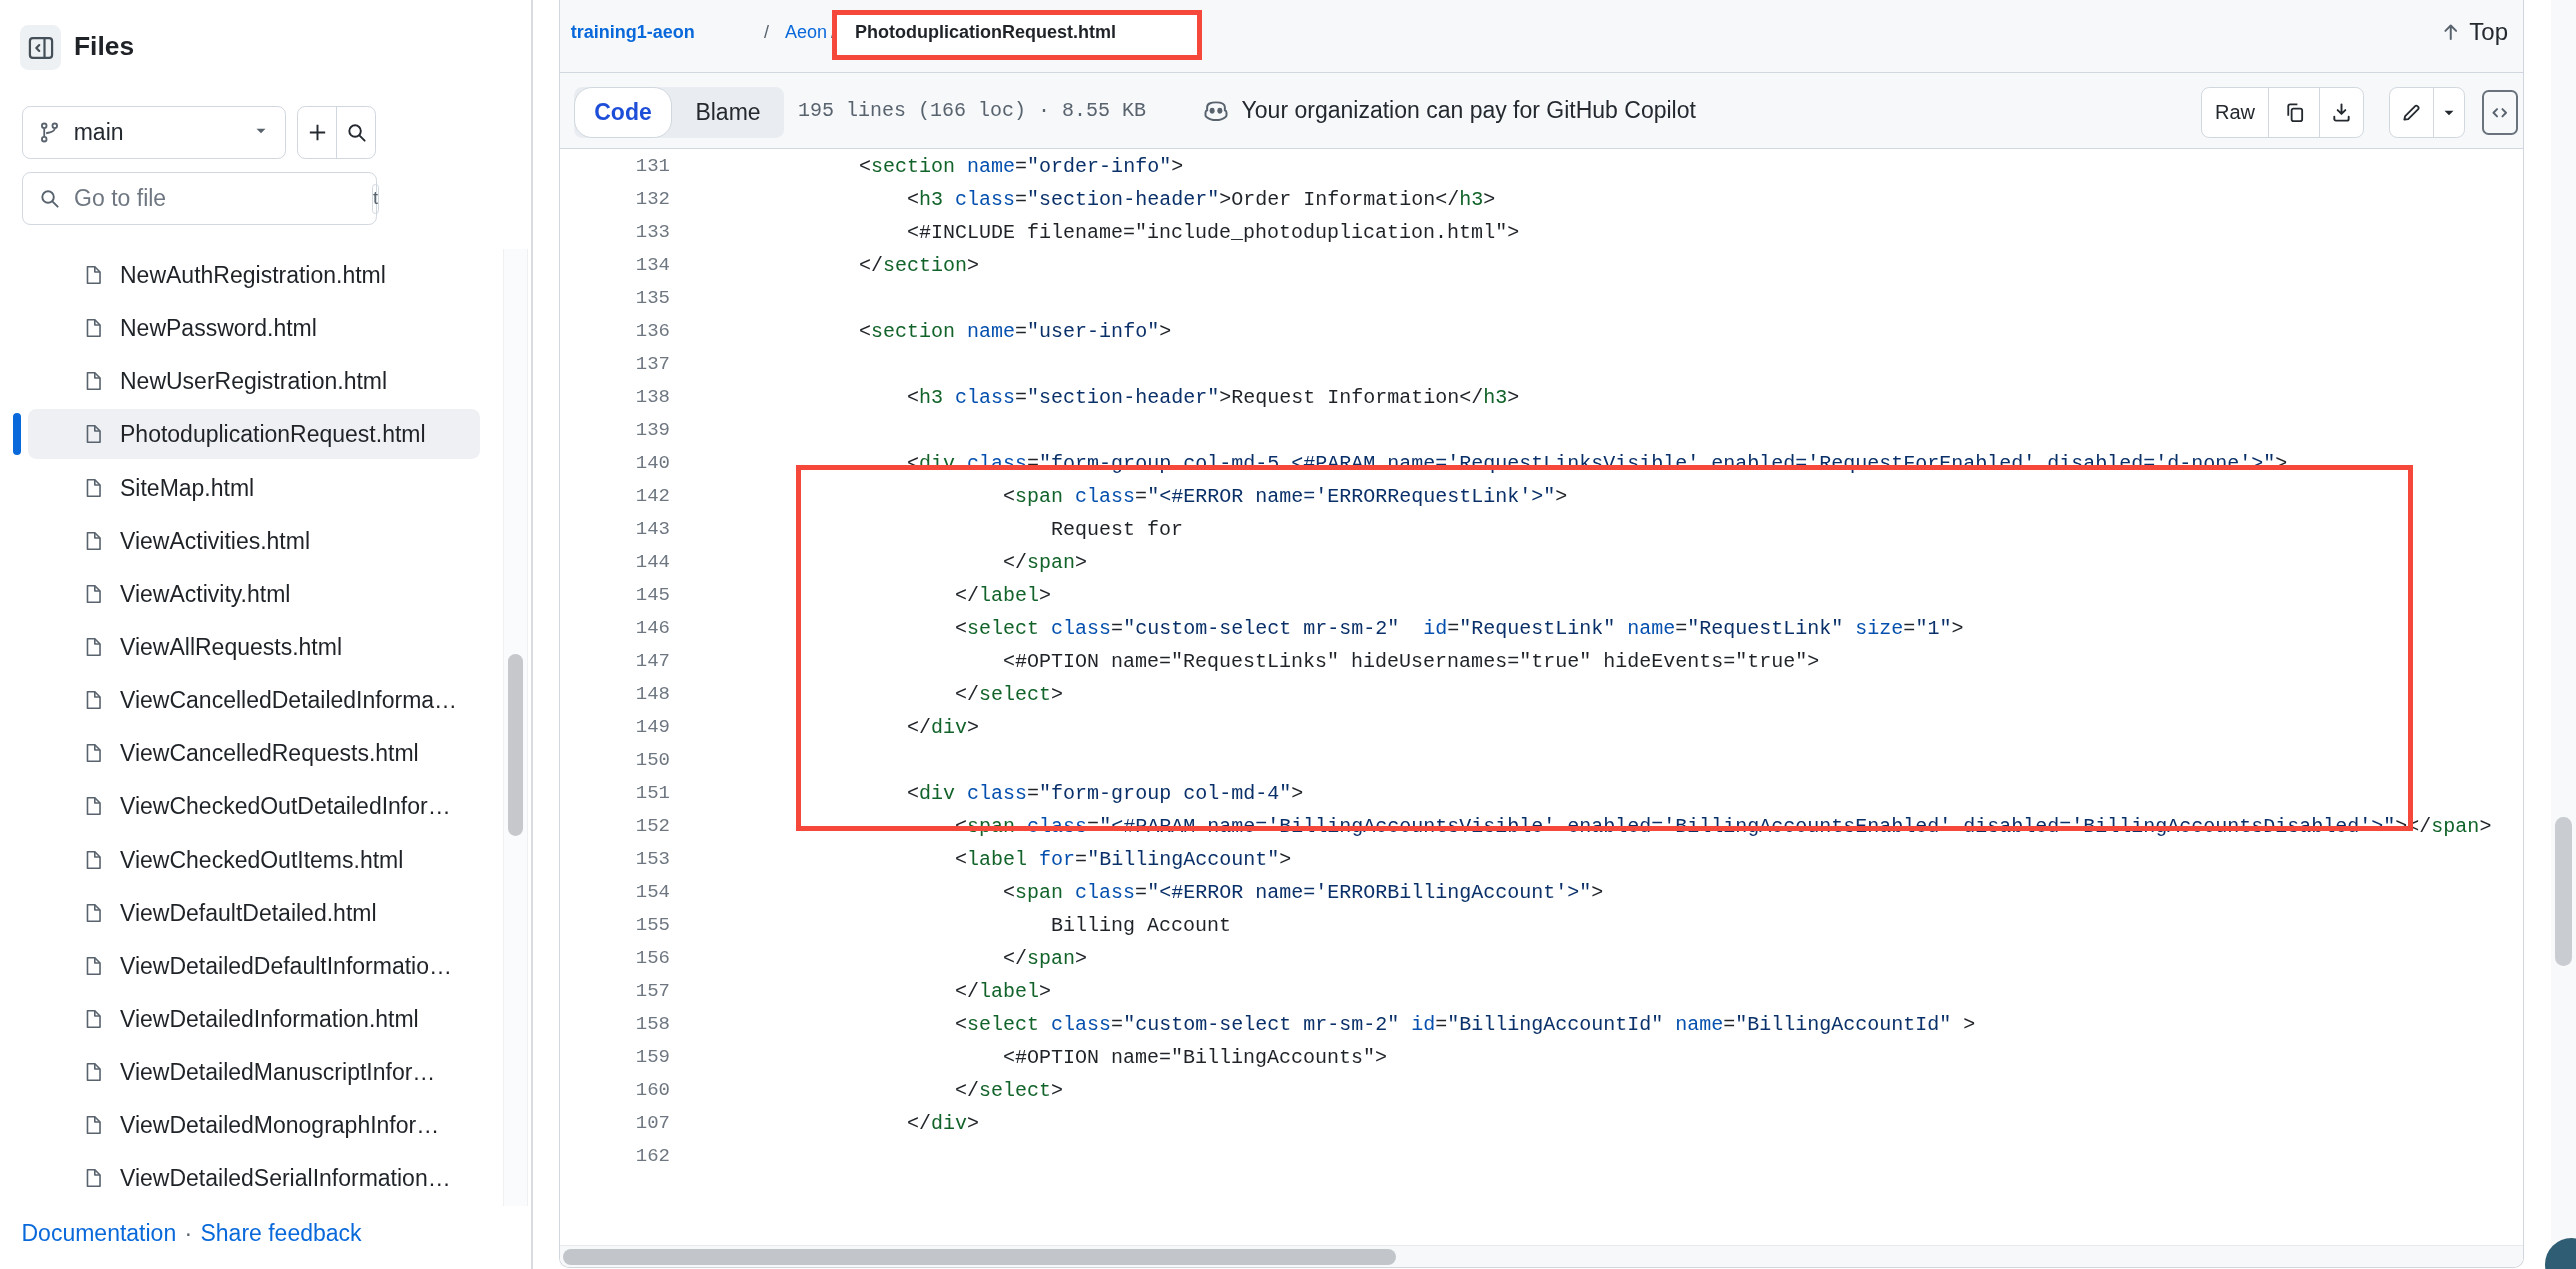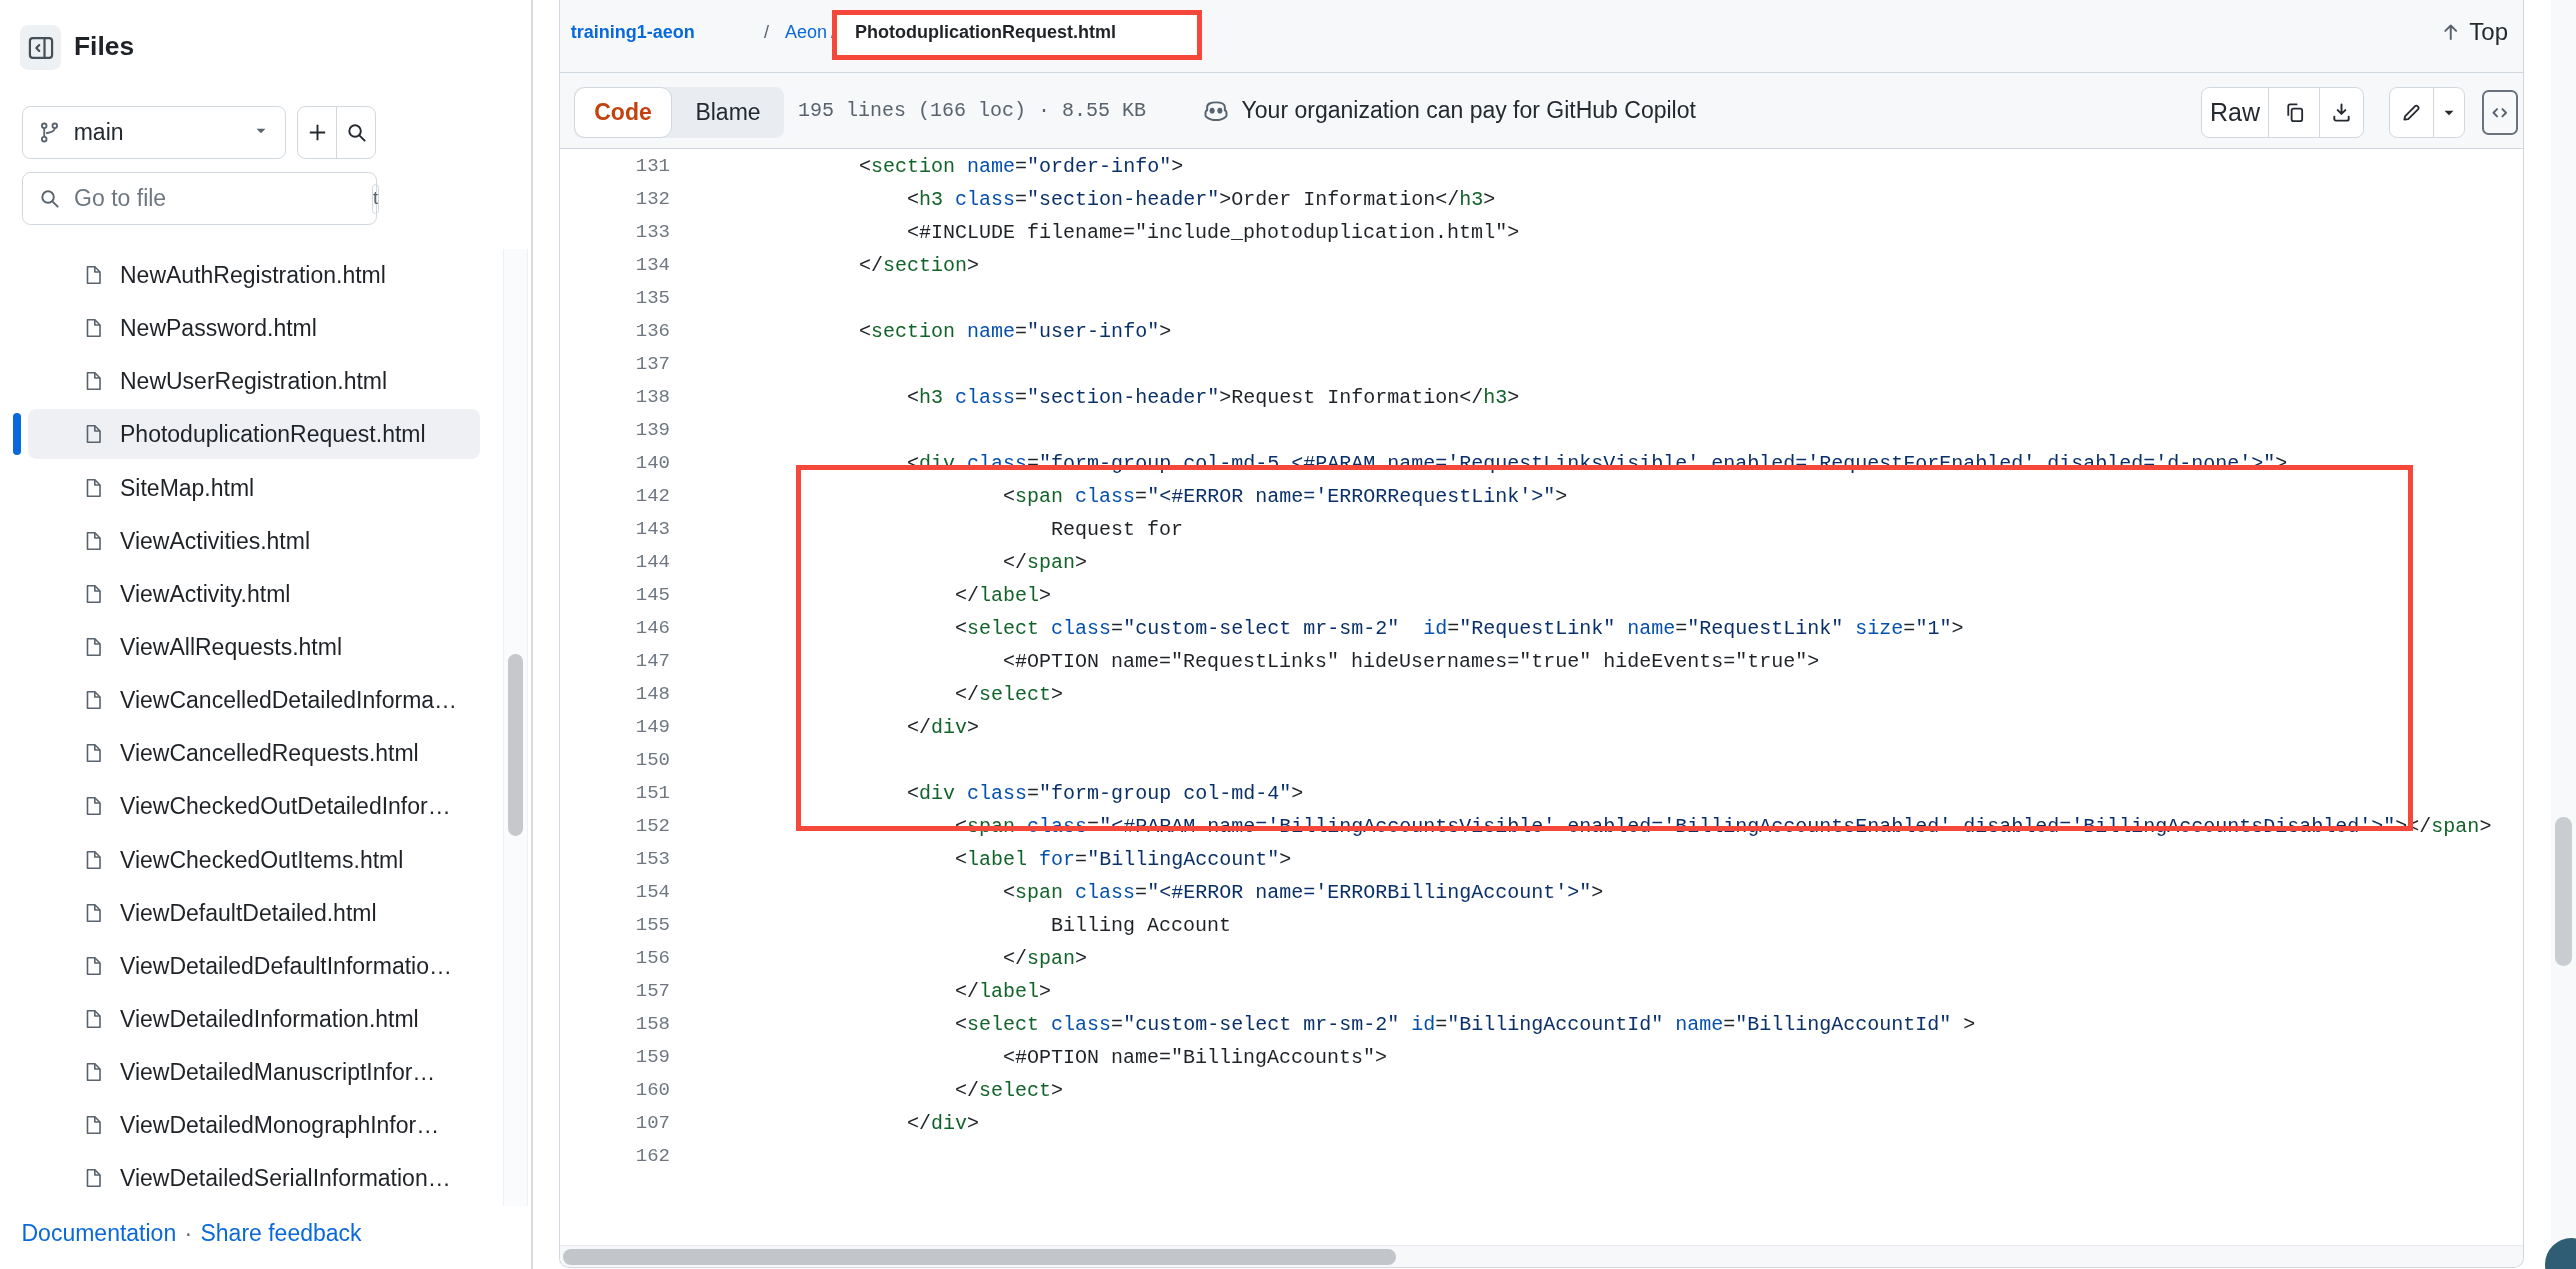--- a/index.html
+++ b/index.html
@@ -52,31 +52,31 @@
   .bc-repo{left:10.7px;color:#0969da;font-weight:700;cursor:pointer;}
   .bc-sep{color:#59636e;}
   .bc-sep1{left:204px;} .bc-sep2{left:271px;}
   .bc-dir{left:225px;color:#0969da;cursor:pointer;}
   .bc-file{left:295px;color:#1f2328;font-weight:700;z-index:7;}
   #top-btn{position:absolute;top:18px;right:15px;display:flex;align-items:center;gap:8.3px;font-size:24px;color:#24292f;cursor:pointer;}
   #top-btn .arr{color:#59636e;display:flex;}
 
   #toolbar-row{position:absolute;left:0;top:73px;width:100%;height:76px;background:#f6f8fa;border-bottom:1.7px solid #d0d7de;box-sizing:border-box;}
   #view-switch{position:absolute;left:14px;top:14px;width:210px;height:51px;background:#e9edf1;border-radius:8.3px;display:flex;}
-  #tab-code{width:98px;background:#fff;border:1.7px solid #d0d7de;border-radius:11px;box-sizing:border-box;
-    display:flex;align-items:center;justify-content:center;font-size:23px;font-weight:700;color:#c2410c;cursor:pointer;}
+  #tab-code{width:98px;background:#fff;border:1.7px solid #d0d7de;border-radius:18px;box-sizing:border-box;
+    display:flex;align-items:center;justify-content:center;font-size:23px;font-weight:700;color:#1d4ed8;cursor:pointer;}
   #tab-blame{flex:1;display:flex;align-items:center;justify-content:center;font-size:23px;color:#24292f;cursor:pointer;}
   #file-meta{position:absolute;left:238px;top:0;height:100%;display:flex;align-items:center;
     font-family:"Liberation Mono","DejaVu Sans Mono",monospace;font-size:20px;color:#59636e;}
   #copilot-note{position:absolute;left:642px;top:0;height:100%;display:flex;align-items:center;gap:11.6px;font-size:23px;color:#24292f;}
   #copilot-note .cicon{color:#59636e;display:flex;}
   #raw-group{position:absolute;left:1641px;top:14px;width:163px;height:51px;display:flex;}
   #raw-group .seg{display:flex;align-items:center;justify-content:center;color:#24292f;cursor:pointer;}
   #raw-group .seg + .seg{border-left:1.7px solid #d0d7de;}
-  #raw-btn{width:66px;font-size:25px;font-weight:500;}
+  #raw-btn{width:66px;font-size:20px;font-weight:500;}
   #copy-btn{width:50px;} #download-btn{flex:1;}
   #edit-group{position:absolute;left:1829px;top:14px;width:76px;height:51px;display:flex;}
   #edit-group .seg{display:flex;align-items:center;justify-content:center;color:#24292f;cursor:pointer;}
   #edit-group .seg + .seg{border-left:1.7px solid #d0d7de;}
   #edit-btn{width:43px;} #edit-caret{flex:1;}
   #symbols-btn{position:absolute;left:1922px;top:17.3px;width:36px;height:45px;border:2.1px solid #6a737d;border-radius:6.6px;
     box-sizing:border-box;display:flex;align-items:center;justify-content:center;color:#59636e;cursor:pointer;}
 
   
   #code-lines{position:absolute;left:0;top:150px;width:100%;height:1094px;background:#fff;overflow:hidden;

